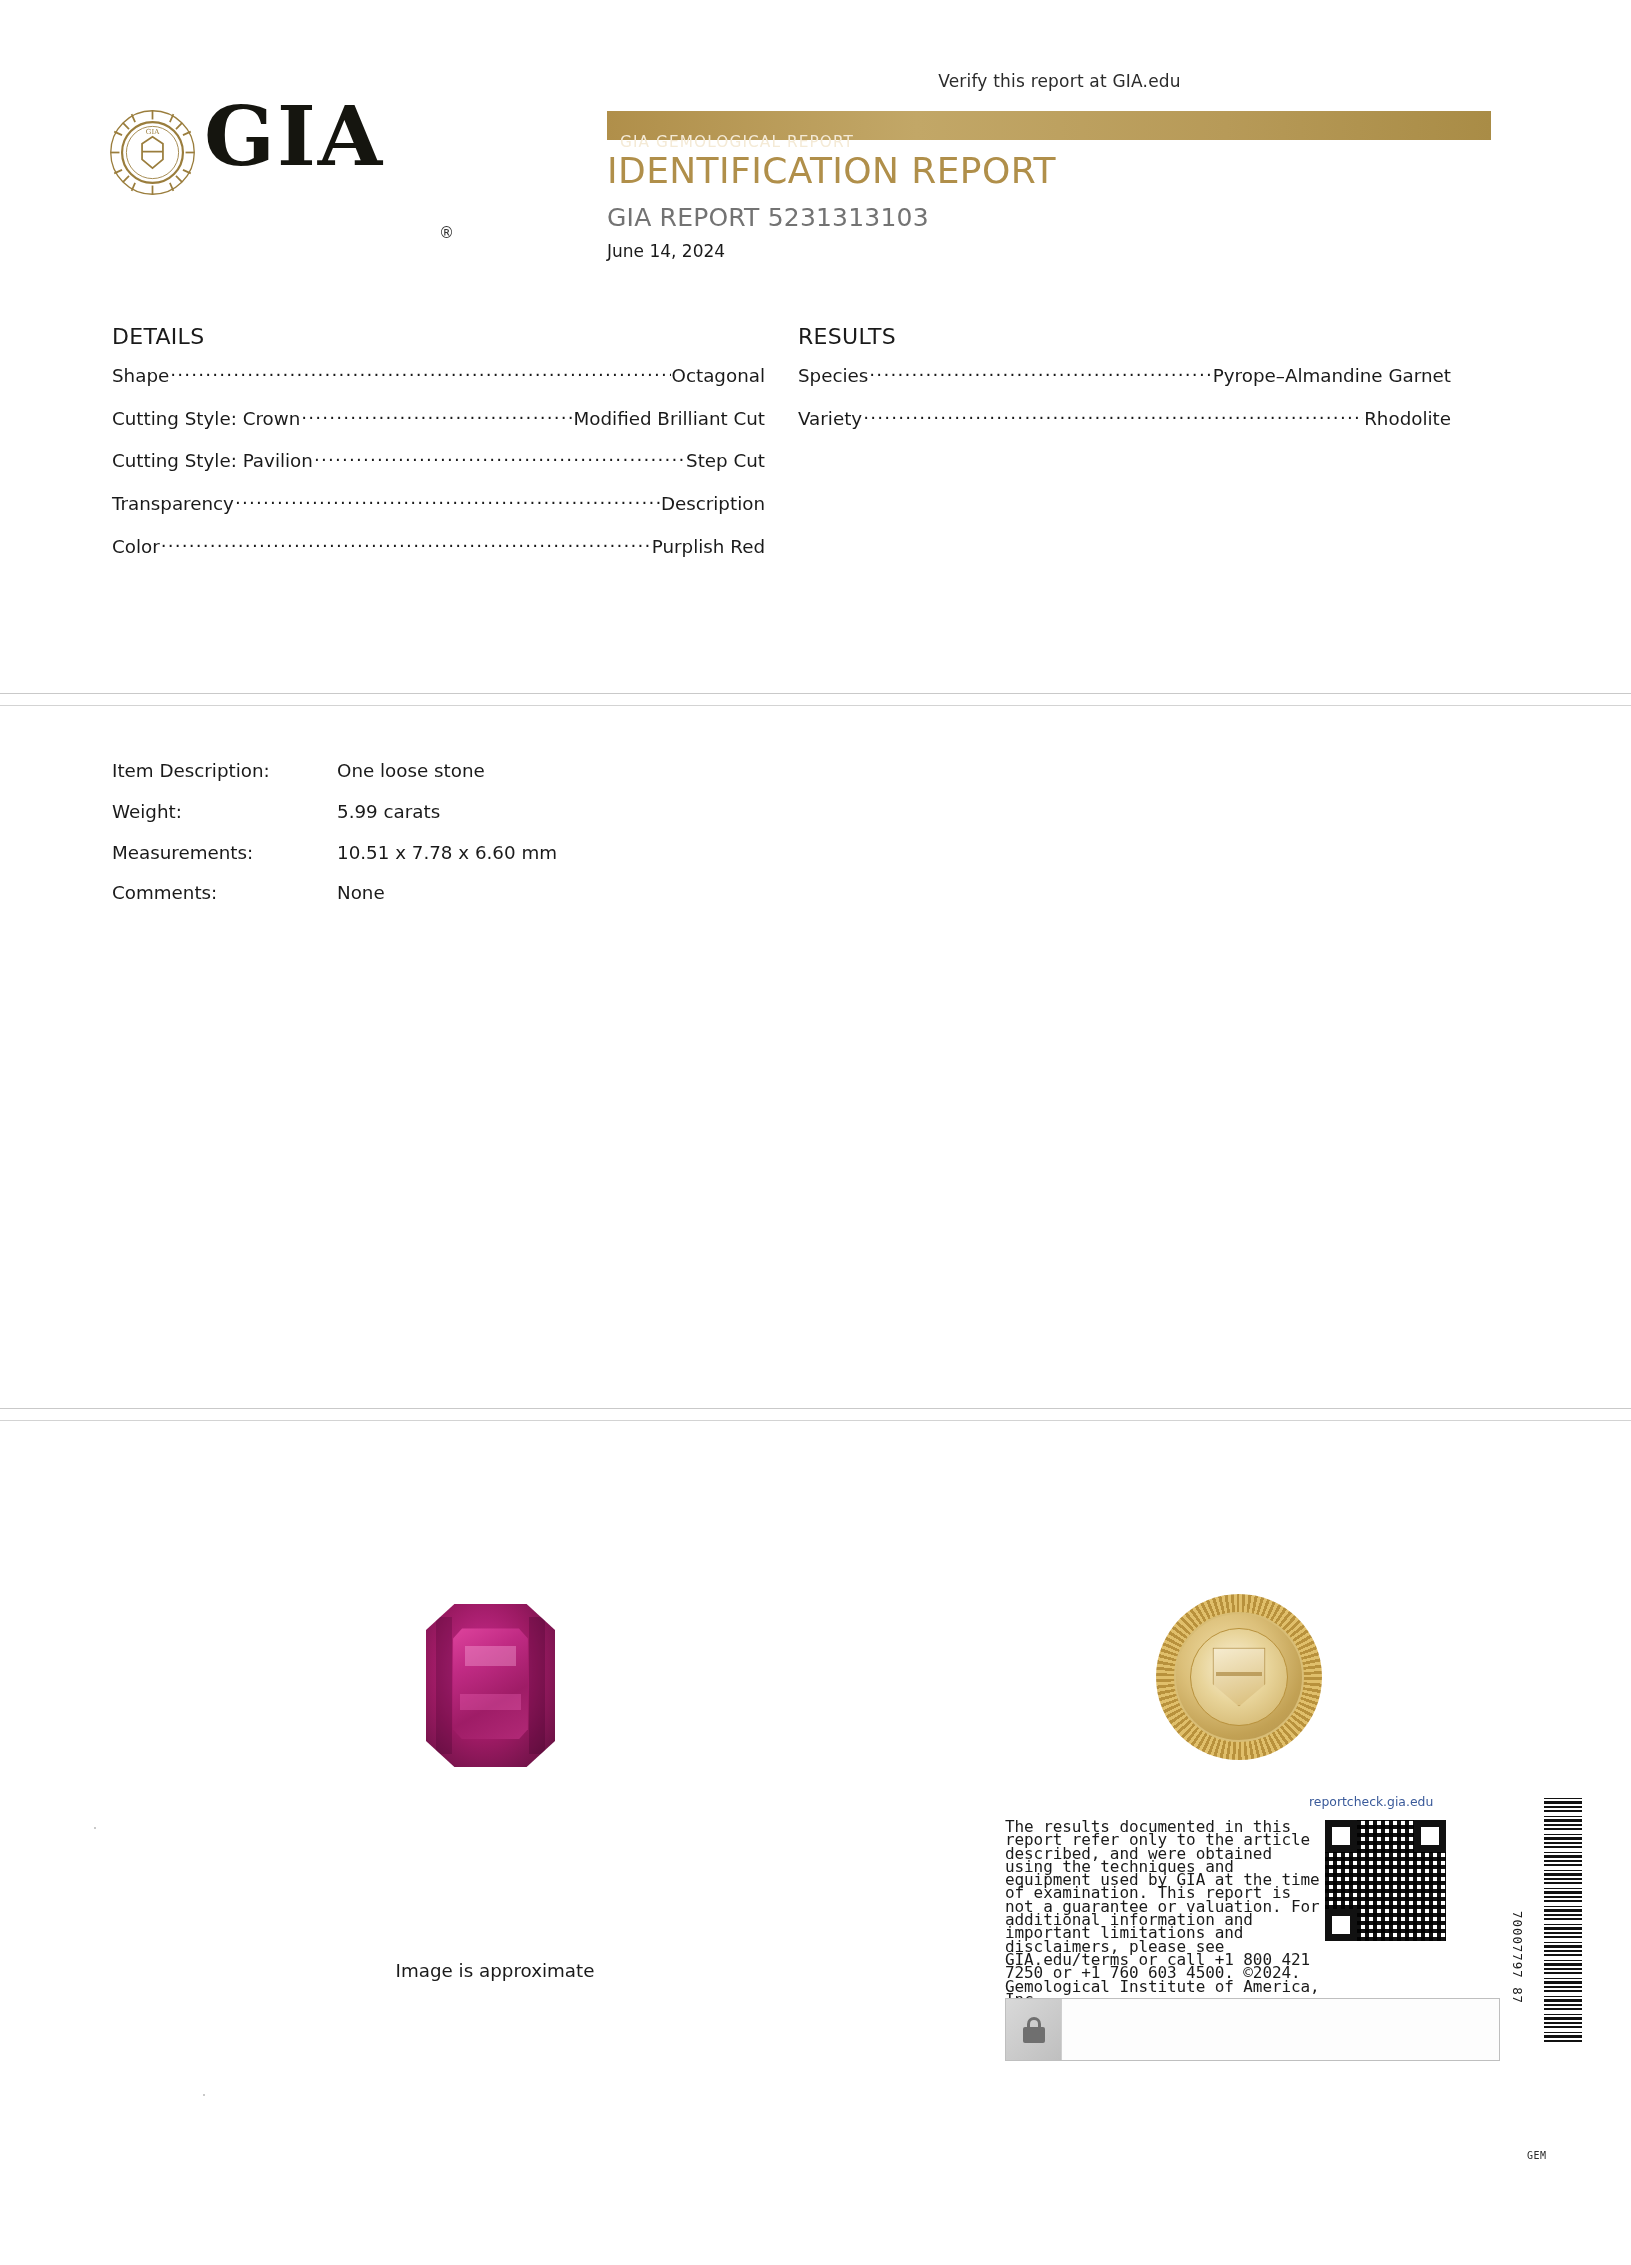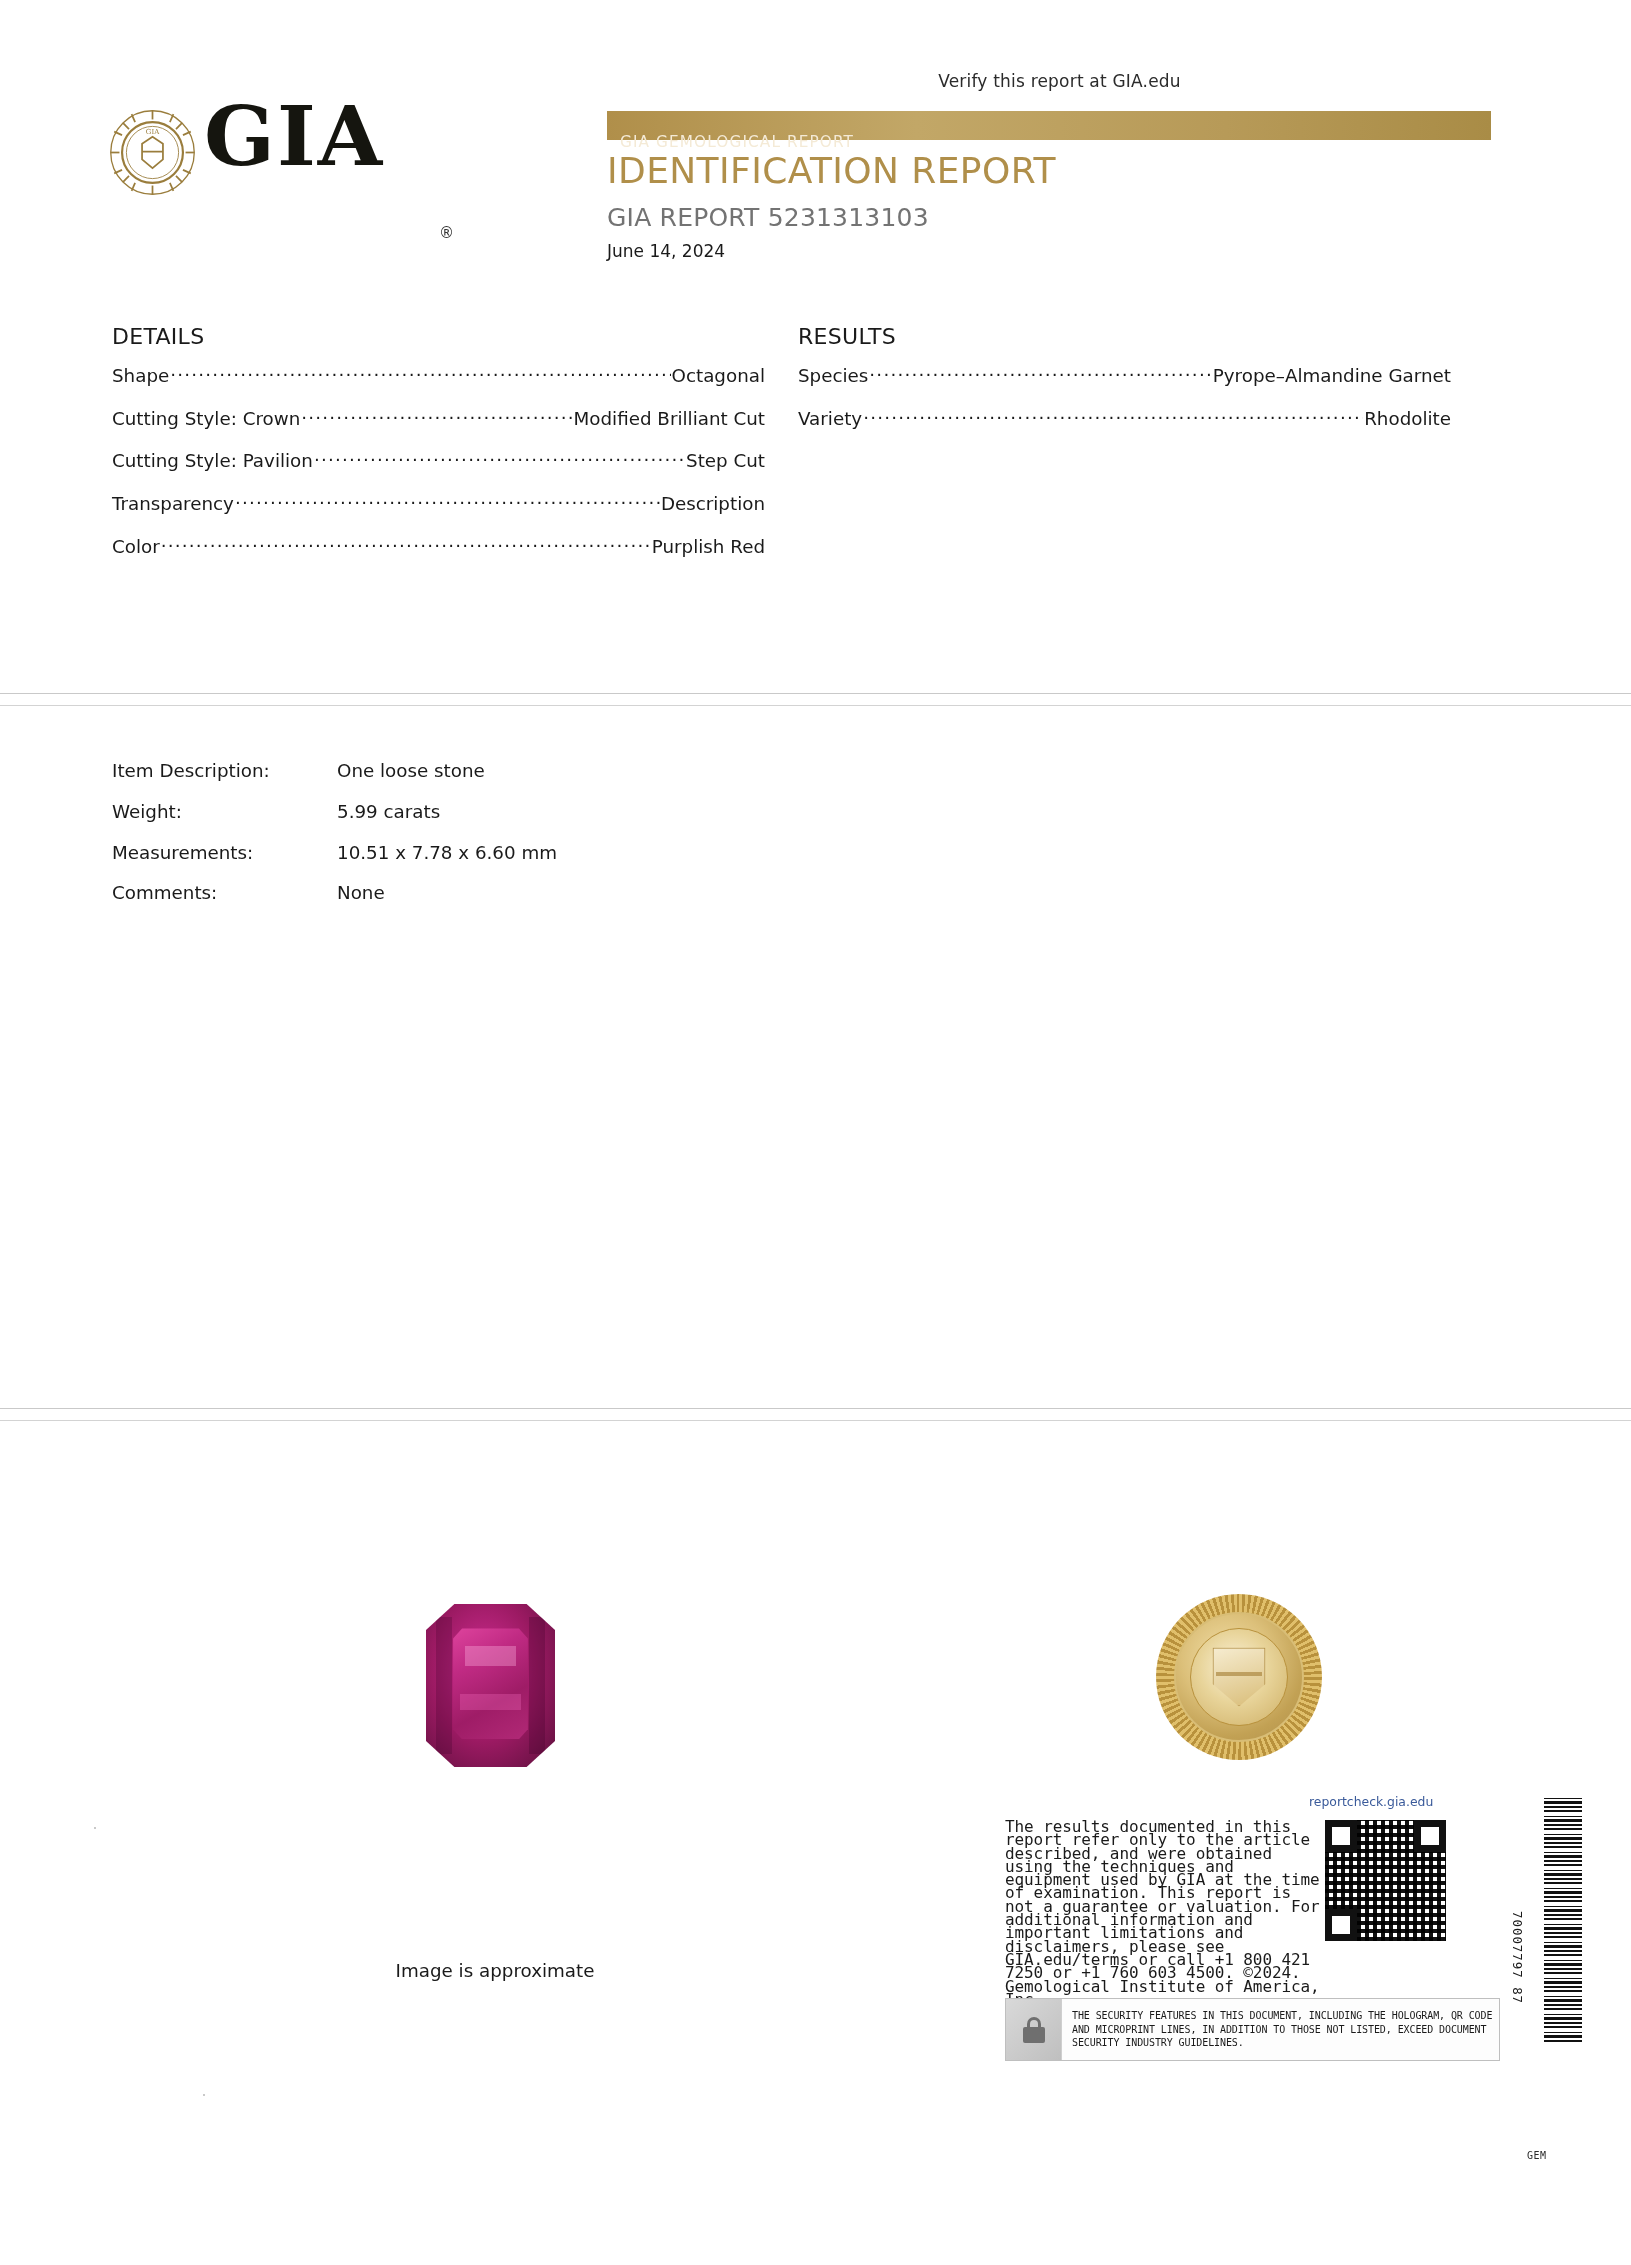--- a/index.html
+++ b/index.html
@@ -530,21 +530,20 @@
   <div class="qr-corner qr-c3"></div>
 </div>
 
 <div class="security-band">
   <div class="sec-lock">
     <div class="lock-glyph">
       <div class="shackle"></div>
       <div class="body"></div>
     </div>
   </div>
-  <div class="sec-text">THE SECURITY FEATURES IN THIS DOCUMENT, INCLUDING THE HOLOGRAM, QR CODE AND MICROPRINT LINES, IN ADDITION TO THOSE NOT LISTED, EXCEED DOCUMENT SECURITY INDUSTRY GUIDELINES.</div>
 </div>
 
 <div class="barcode"></div>
 <div class="barcode-num">70007797 87</div>
 <div class="gem-code">GEM</div>
 
 <div class="speck" style="left:94px; top:1827px;"></div>
 <div class="speck" style="left:203px; top:2094px;"></div>
 
 

